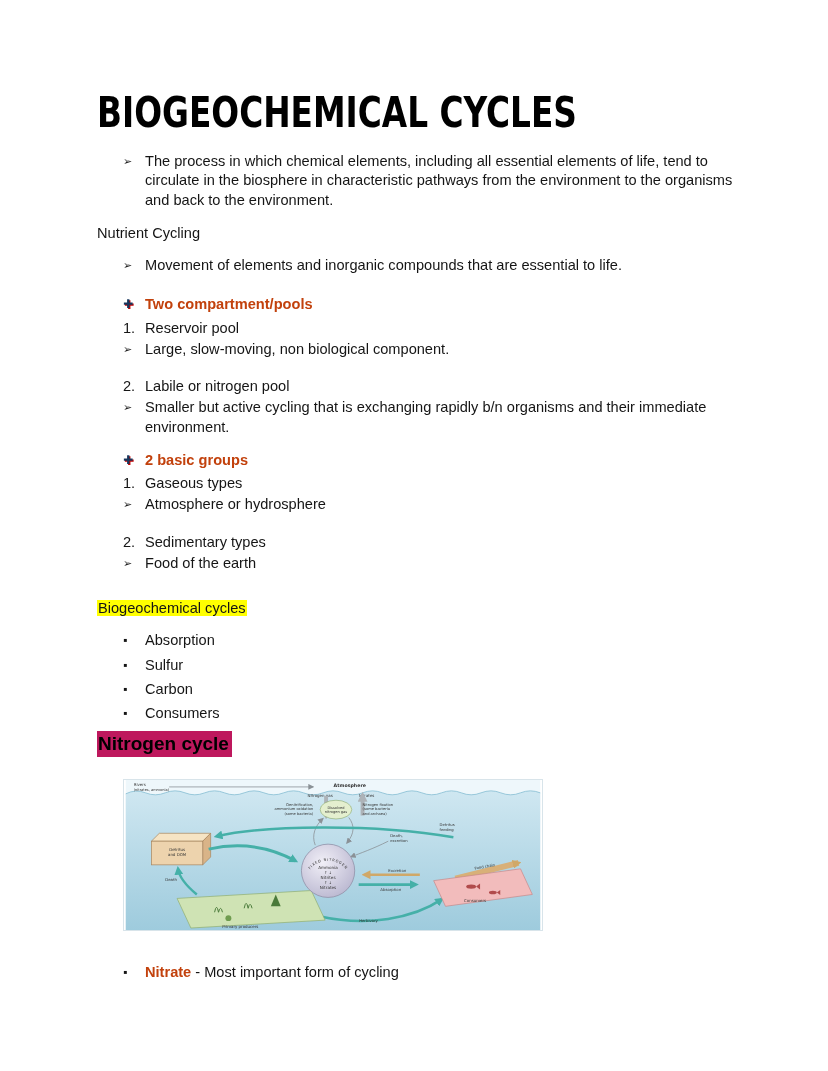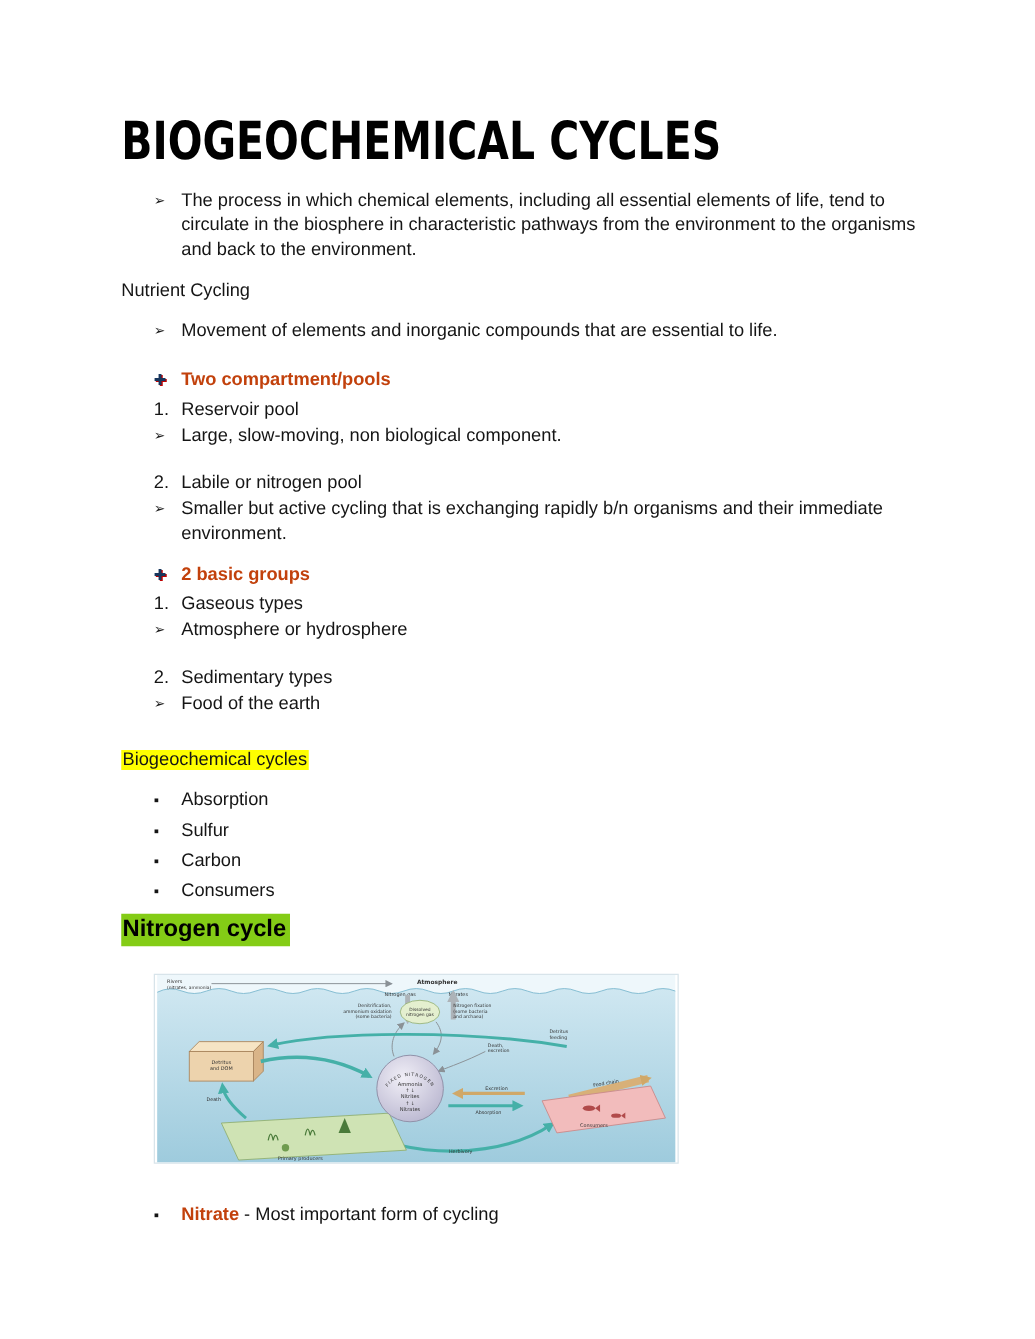--- a/index.html
+++ b/index.html
@@ -31,21 +31,21 @@
   }
   .marker.square { font-size:12px; line-height:19px; }
   .text { flex:1; }
   .red { color:#c2410c; font-weight:bold; }
   .hl { background:#ffff00; padding:0 1px; }
   .plain { margin-bottom:13px; }
   .mb4 { margin-bottom:4px; } .mb14 { margin-bottom:14px; }
   .mb18 { margin-bottom:18px; } .mb20 { margin-bottom:20px; }
   .mb26 { margin-bottom:26px; } .mb5 { margin-bottom:5px; }
   .h2wrap { margin-top:8px; }
-  .h2 { display:inline-block; font-size:19px; font-weight:bold; background:#84cc16; padding:0 3px 1px 1px; color:#000; }
+  .h2 { display:inline-block; font-size:19px; font-weight:bold; background:#be185d; padding:0 3px 1px 1px; color:#000; }
   .figure { margin:22px 0 0 26px; width:420px; height:152px; border:1px solid #d8e4ea; }
   .note { margin-top:32px; }
   svg text { font-family:"DejaVu Sans",sans-serif; fill:#333; }
 </style>
 </head>
 <body>
 
 <div class="page">
 
   <h1 class="title">BIOGEOCHEMICAL CYCLES</h1>

